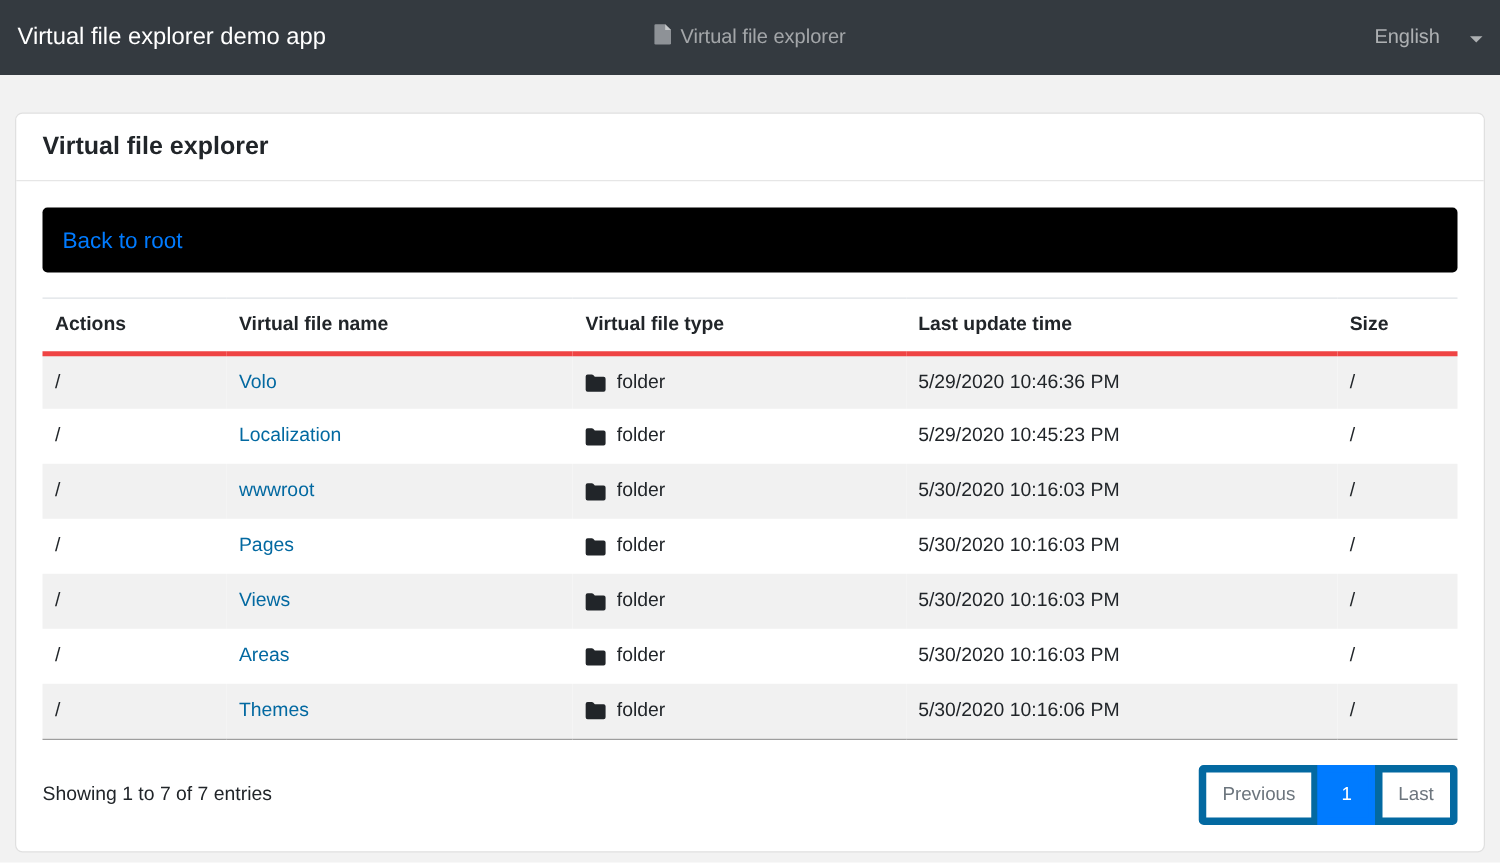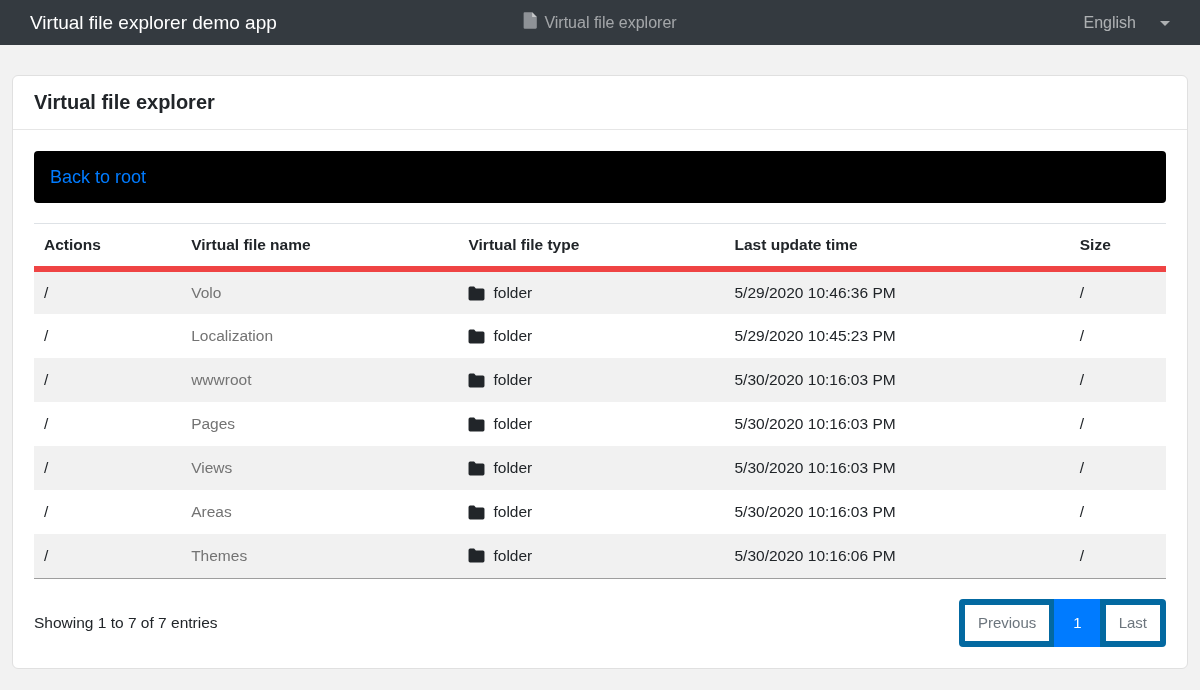--- a/index.html
+++ b/index.html
@@ -9,24 +9,24 @@
     font-family: "Liberation Sans", sans-serif;
     color: #212529;
     width: 1200px;
     height: 690px;
     overflow: hidden;
   }
 
   
   .navbar {
     background: #343a40;
-    height: 45px;
-    display: flex;
-    align-items: center;
-    padding: 0 30px;
+    height: 60px;
+    display: flex;
+    align-items: center;
+    padding: 0 14px;
     position: relative;
   }
   .brand {
     color: #ffffff;
     font-size: 19px;
     cursor: pointer;
     white-space: nowrap;
   }
   .nav-center {
     position: absolute;
@@ -91,31 +91,31 @@
     width: 100%;
     border-collapse: collapse;
     font-size: 15.5px;
     border-bottom: 1px solid #9e9e9e;
   }
   .file-table thead th {
     text-align: left;
     font-weight: 700;
     padding: 12px 10px;
     border-top: 1px solid #dee2e6;
-    border-bottom: 6px solid #ef4444;
+    border-bottom: 4px solid #ef4444;
     white-space: nowrap;
   }
   .file-table tbody td {
     padding: 12px 10px;
     vertical-align: middle;
   }
   .file-table tbody tr { height: 44px; }
   .file-table tbody tr:nth-child(odd) { background: #f1f1f1; }
   .name-link {
-    color: #737373;
+    color: #0369a1;
     text-decoration: none;
     cursor: pointer;
   }
   .type-wrap {
     display: flex;
     align-items: center;
     gap: 8px;
   }
   .folder-ic { display: inline-flex; flex: 0 0 auto; }
 

